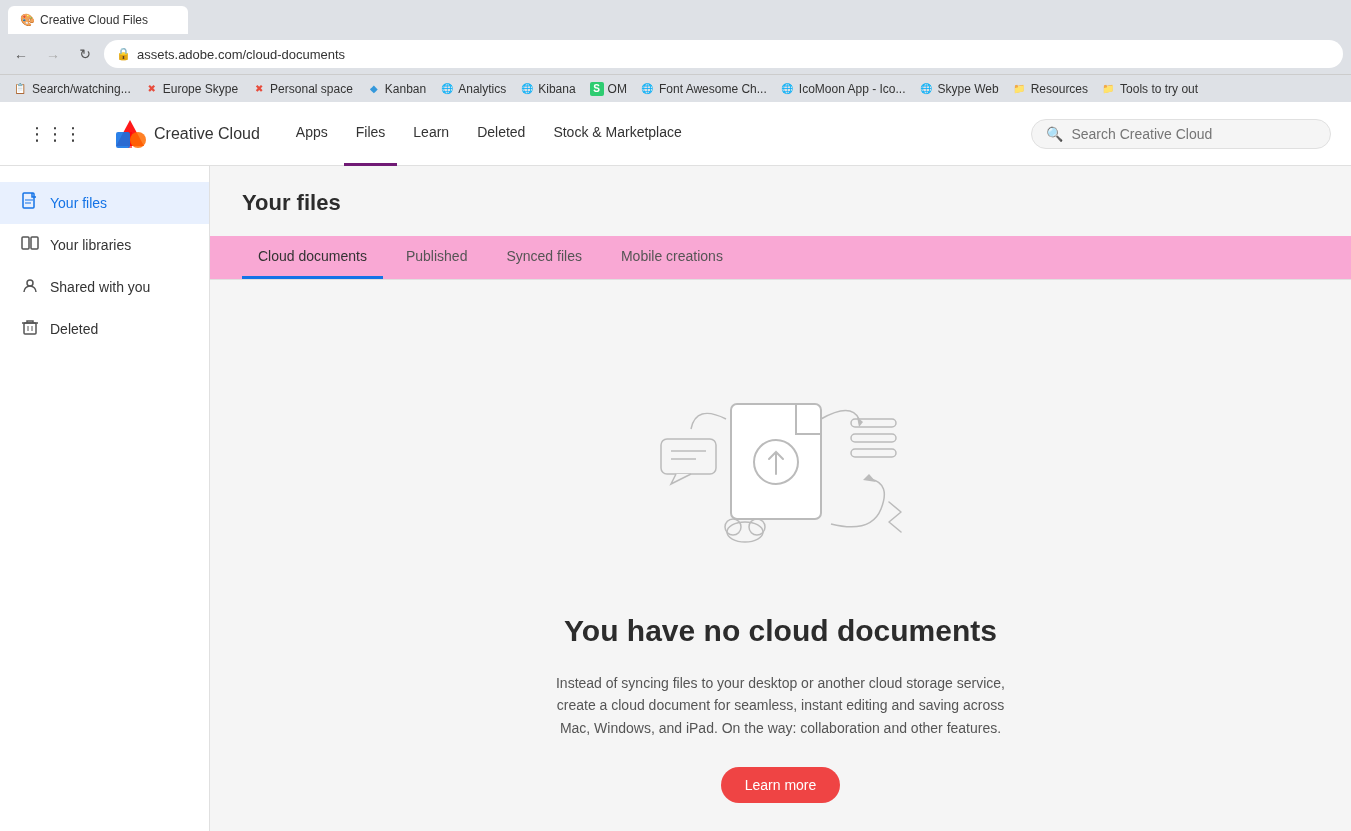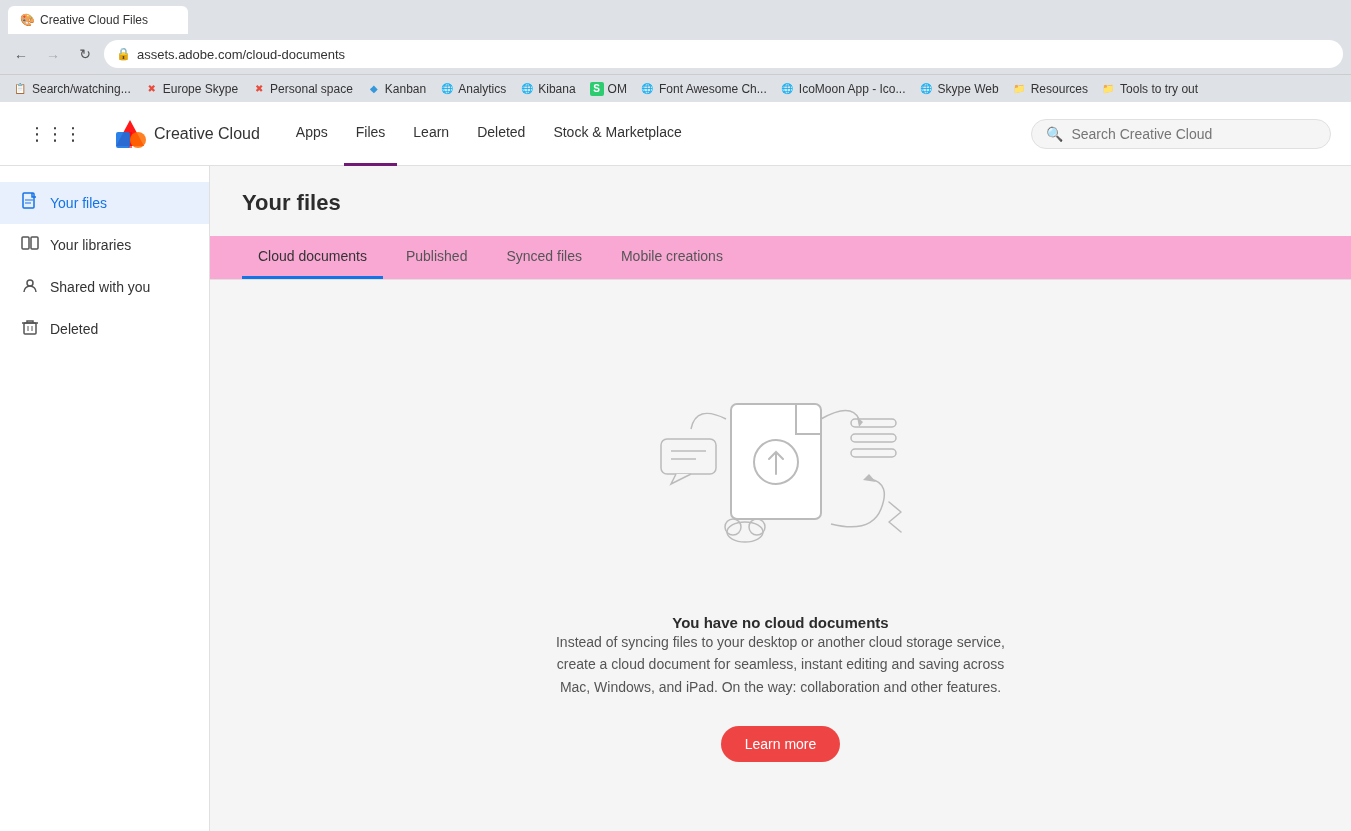--- a/index.html
+++ b/index.html
@@ -52,21 +52,21 @@
     .page-title { font-size: 22px; font-weight: 600; color: #2c2c2c; margin-bottom: 20px; }
 
     
     .tabs { display: flex; gap: 7px; border-bottom: 1px solid #e0e0e0; margin-bottom: 24px; background: #f9a8d4; margin-left: -32px; margin-right: -32px; padding: 0 32px; text-align: right; }
     .tab { padding: 12px 16px; font-size: 14px; color: #555; cursor: pointer; border-bottom: 3px solid transparent; white-space: nowrap; }
     .tab.active { color: #333; border-bottom: 3px solid #1473e6; font-weight: 500; }
 
     
     .empty-state { display: flex; flex-direction: column; align-items: center; justify-content: center; padding: 60px 20px; text-align: center; }
     .empty-illustration { width: 280px; height: 220px; margin-bottom: 30px; }
-    .empty-title { font-size: 15px; font-weight: 600; color: #2c2c2c; margin-bottom: 0; }
+    .empty-title { font-size: 30px; font-weight: 600; color: #2c2c2c; margin-bottom: 24px; }
     .empty-desc { font-size: 14px; color: #555; line-height: 1.6; max-width: 480px; margin-bottom: 28px; }
     .learn-more-btn { background: #ef4444; color: #fff; border: none; border-radius: 20px; padding: 10px 24px; font-size: 14px; cursor: pointer; font-weight: 500; }
 
     
     .waffle { font-size: 18px; cursor: pointer; padding: 8px; border-radius: 4px; }
   </style>
 </head>
 <body>
 
 <div class="browser-chrome">

